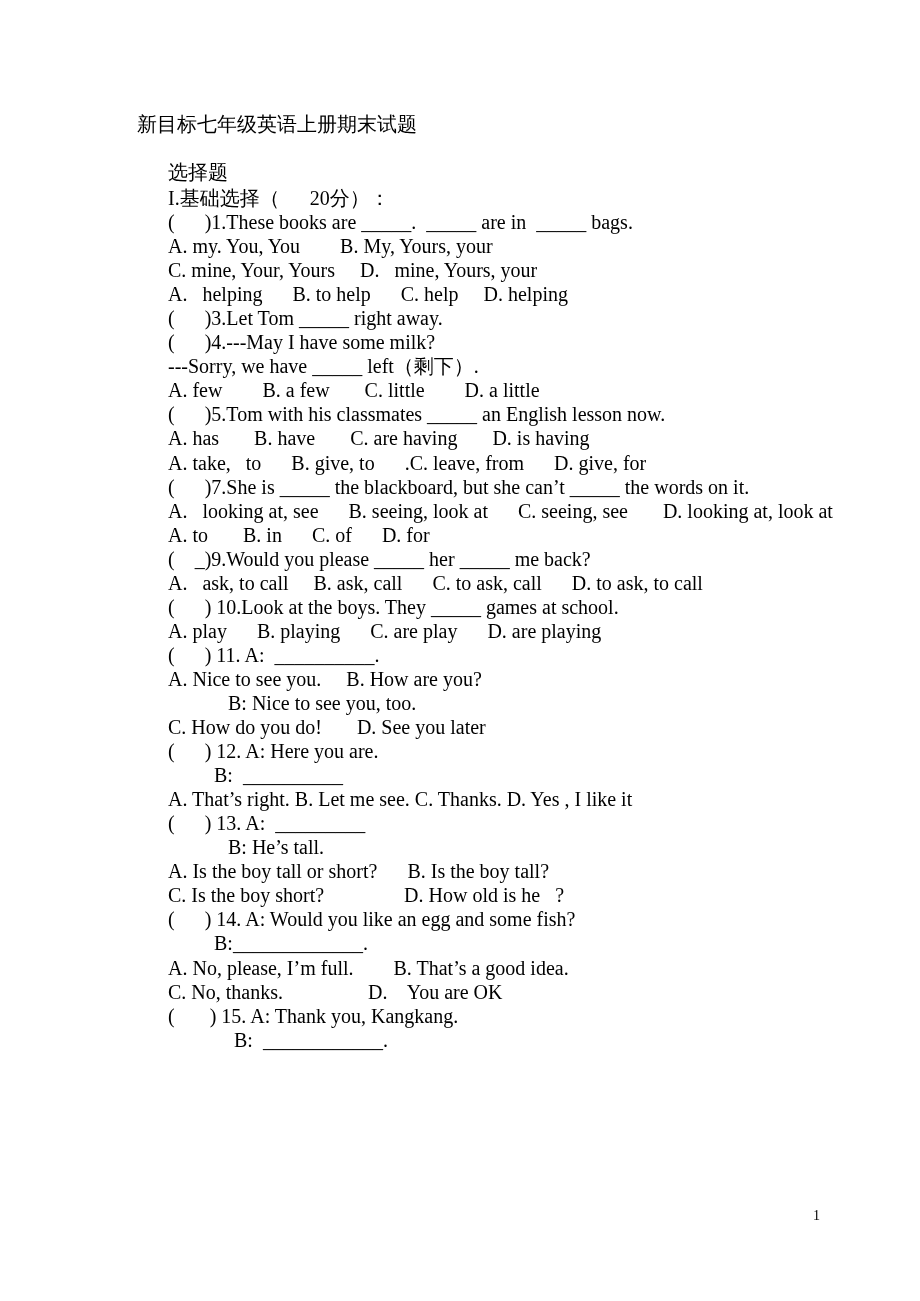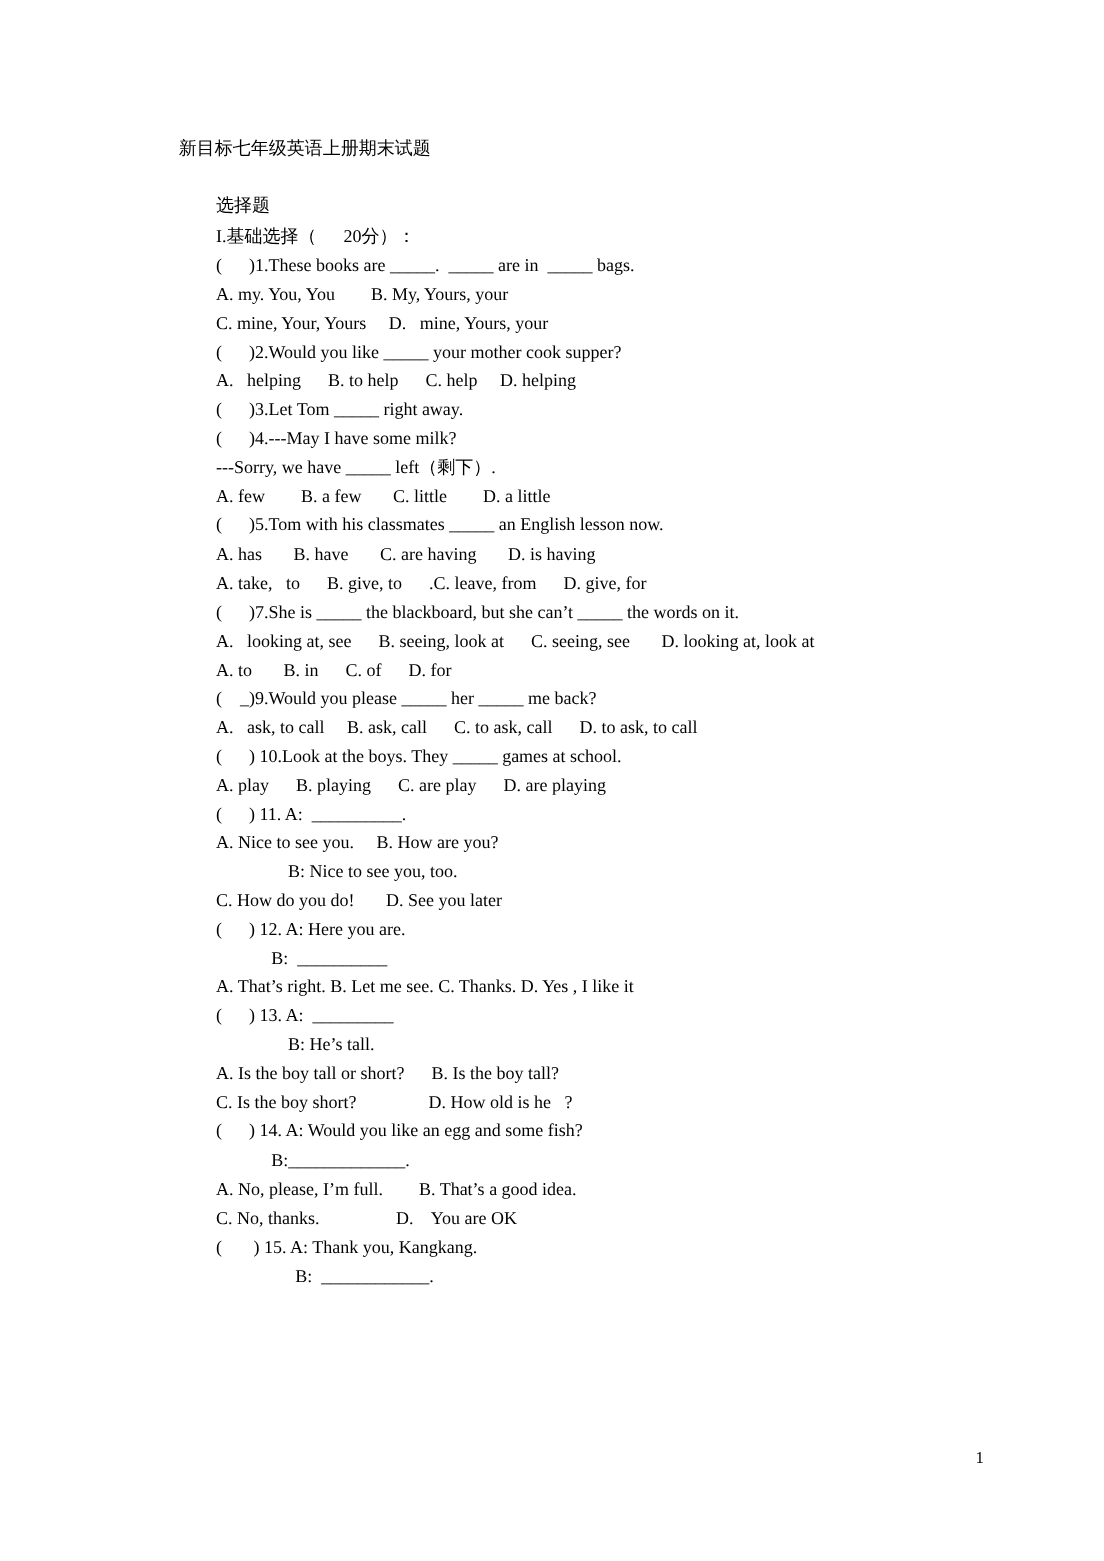--- a/index.html
+++ b/index.html
@@ -36,25 +36,24 @@
     width: 740px;
   }
   
   .body-block {
     position: absolute;
     left: 168px;
     top: 186px;
     width: 745px;
   }
   .ln {
-    font-size: 15px;
+    font-size: 20px;
     line-height: 24.05px;
     white-space: pre;
     letter-spacing: 0px;
-    margin-left: 12px;
   }
   .ln.cjk {
     font-family: "Liberation Serif", "DejaVu Serif", serif;
   }
   .ln.ind1 { padding-left: 60px; }
   .ln.ind2 { padding-left: 46px; }
   .ln.ind3 { padding-left: 66px; }
   .page-number {
     position: absolute;
     right: 100px;
@@ -78,21 +77,20 @@
   </div>
 
   <div class="body-block">
 
     <div class="ln cjk">I.基础选择（      20分）：</div>
 
     <div class="ln">(      )1.These books are _____.  _____ are in  _____ bags.</div>
     <div class="ln">A. my. You, You        B. My, Yours, your</div>
     <div class="ln">C. mine, Your, Yours     D.   mine, Yours, your</div>
 
-    <div class="ln">(      )2.Would you like _____ your mother cook supper?</div>
     <div class="ln">A.   helping      B. to help      C. help     D. helping</div>
 
     <div class="ln">(      )3.Let Tom _____ right away.</div>
 
     <div class="ln">(      )4.---May I have some milk?</div>
     <div class="ln cjk">---Sorry, we have _____ left（剩下）.</div>
     <div class="ln">A. few        B. a few       C. little        D. a little</div>
 
     <div class="ln">(      )5.Tom with his classmates _____ an English lesson now.</div>
     <div class="ln">A. has       B. have       C. are having       D. is having</div>

